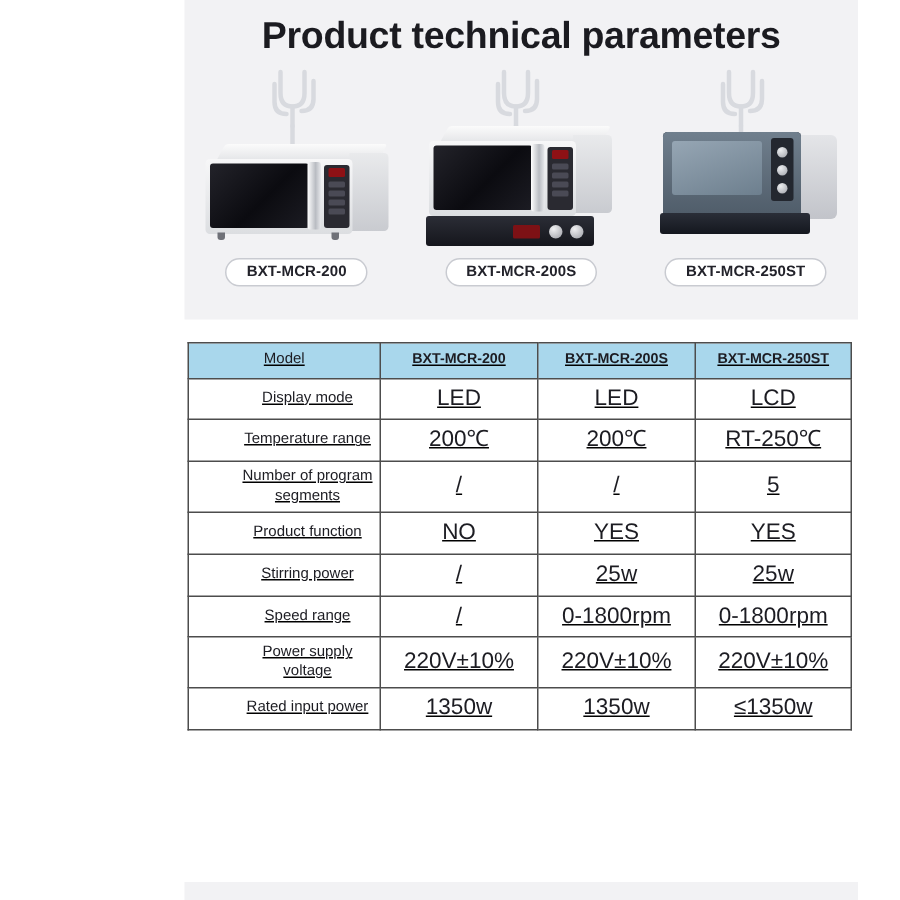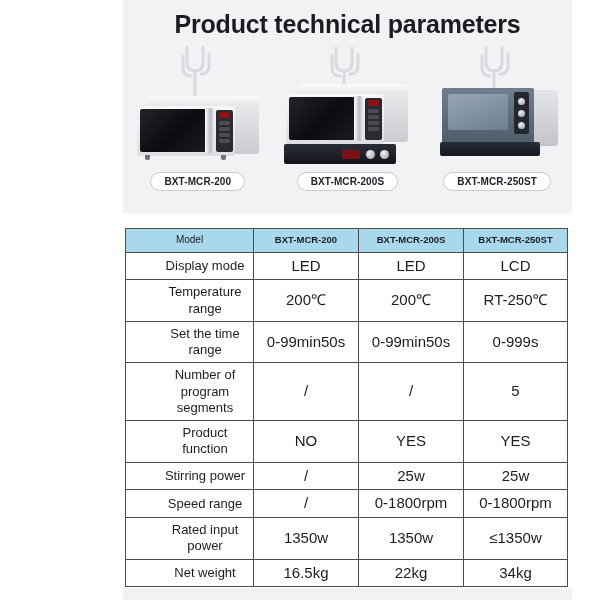--- a/index.html
+++ b/index.html
@@ -290,20 +290,21 @@
     letter-spacing: 0.1px;
     white-space: nowrap;
   }
 
   
   .table-wrap {
     position: absolute;
     left: 78px;
     top: 228px;
     width: 442px;
+    text-decoration: underline;
   }
   table.spec {
     width: 442px;
     border-collapse: collapse;
     table-layout: fixed;
   }
   table.spec td {
     border: 1px solid #4d4d4d;
     text-align: center;
     vertical-align: middle;
@@ -317,21 +318,21 @@
     background: #a9d7ec;
     font-weight: bold;
     font-size: 9.5px;
     padding: 5px 2px;
   }
   table.spec tr.head td.label-col {
     font-weight: normal;
     font-size: 10px;
   }
   table.spec td.label-col {
-    font-size: 13px;
+    font-size: 10px;
     padding-left: 33px;
   }
   col.c1 { width: 128px; }
   col.c2 { width: 105px; }
   col.c3 { width: 105px; }
   col.c4 { width: 104px; }
 
   .footer-strip {
     position: absolute;
     left: 76px;
@@ -481,26 +482,20 @@
           <td>LED</td>
           <td>LCD</td>
         </tr>
         <tr>
           <td class="label-col">Temperature range</td>
           <td>200℃</td>
           <td>200℃</td>
           <td>RT-250℃</td>
         </tr>
         <tr>
-          <td class="label-col">Set the time range</td>
-          <td>0-99min50s</td>
-          <td>0-99min50s</td>
-          <td>0-999s</td>
-        </tr>
-        <tr>
           <td class="label-col">Number of program
 segments</td>
           <td>/</td>
           <td>/</td>
           <td>5</td>
         </tr>
         <tr>
           <td class="label-col">Product function</td>
           <td>NO</td>
           <td>YES</td>
@@ -512,29 +507,30 @@
           <td>25w</td>
           <td>25w</td>
         </tr>
         <tr>
           <td class="label-col">Speed range</td>
           <td>/</td>
           <td>0-1800rpm</td>
           <td>0-1800rpm</td>
         </tr>
         <tr>
+          <td class="label-col">Power supply
+voltage</td>
+          <td>220V±10%</td>
+          <td>220V±10%</td>
+          <td>220V±10%</td>
+        </tr>
+        <tr>
           <td class="label-col">Rated input power</td>
           <td>1350w</td>
           <td>1350w</td>
           <td>≤1350w</td>
         </tr>
-        <tr>
-          <td class="label-col">Net weight</td>
-          <td>16.5kg</td>
-          <td>22kg</td>
-          <td>34kg</td>
-        </tr>
       </tbody>
     </table>
   </div>
 
   <div class="footer-strip"></div>
 </div>
 
 </body></html>

